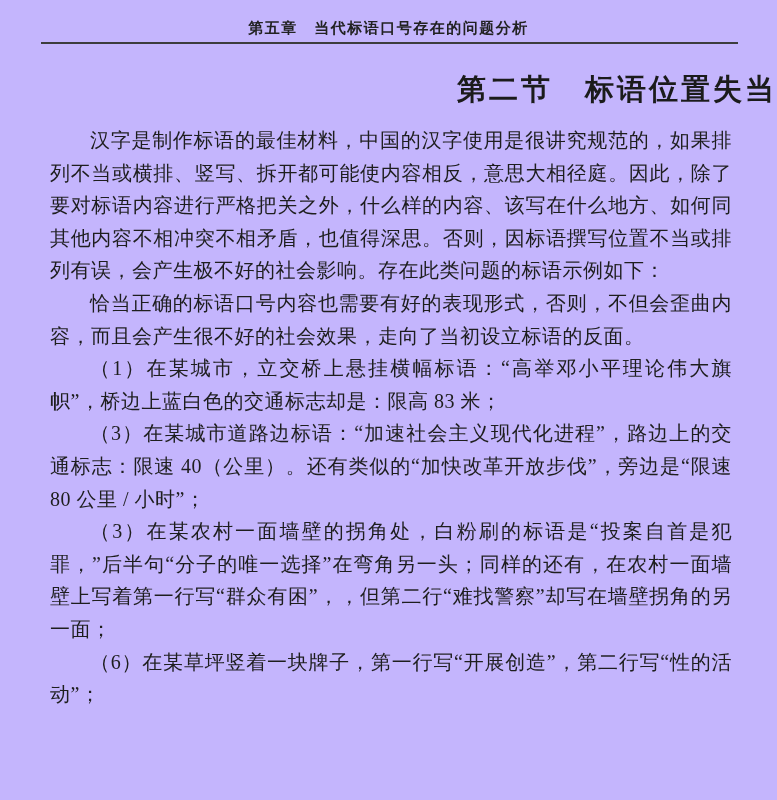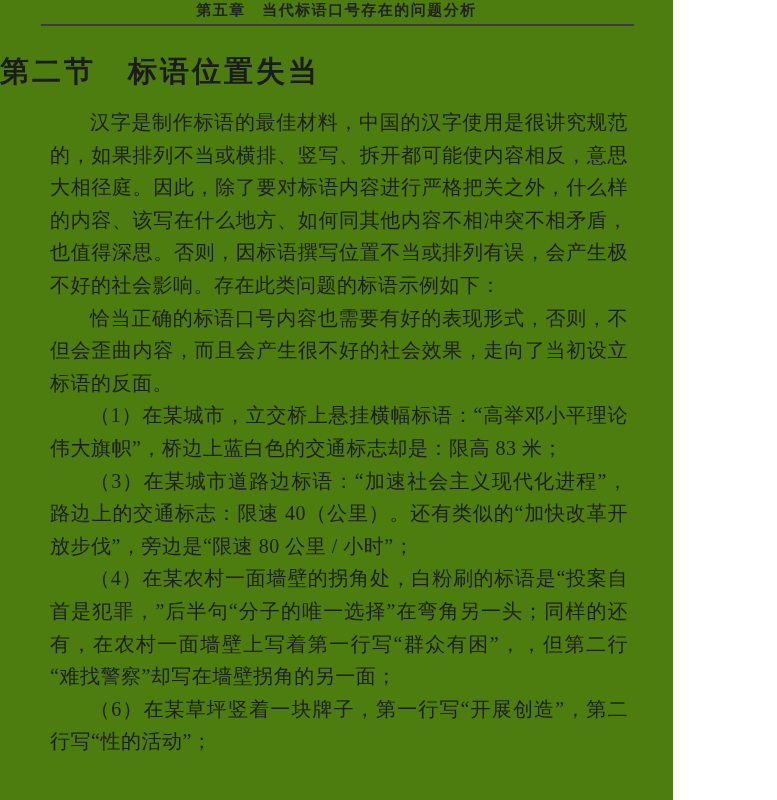--- a/index.html
+++ b/index.html
@@ -2,44 +2,44 @@
 <html lang="zh"><head>
 <meta charset="utf-8">
 <style>
   html, body {
     margin: 0;
     padding: 0;
     background: #ffffff;
   }
   .page {
     position: relative;
-    width: 673px;
+    width: 777px;
     height: 800px;
     box-sizing: border-box;
-    background: #4d7c0f;
+    background: #c4b5fd;
     color: #1e1e1e;
     font-family: "Liberation Serif", "DejaVu Serif", serif;
-    padding-top: 0;
+    padding-top: 18px;
     overflow: hidden;
   }
   .running-head {
     text-align: center;
     font-size: 15px;
     font-weight: 600;
     letter-spacing: 1.5px;
     line-height: 21px;
     color: #222222;
   }
   .head-rule {
     height: 0;
     border-top: 2.5px solid #3d3d3d;
     margin: 3px 39px 0 41px;
   }
   .section-title {
-    text-align: left;
+    text-align: right;
     font-size: 29px;
     font-weight: 600;
     letter-spacing: 3px;
     margin: 25px 0 0 0;
     line-height: 40px;
     color: #1b1b1b;
   }
   .body-text {
     margin-top: 15px;
     padding: 0 45px 0 50px;
@@ -63,18 +63,18 @@
     <div class="head-rule"></div>
   </header>
 
   <h1 class="section-title">第二节　标语位置失当</h1>
 
   <main class="body-text">
     <p>汉字是制作标语的最佳材料，中国的汉字使用是很讲究规范的，如果排列不当或横排、竖写、拆开都可能使内容相反，意思大相径庭。因此，除了要对标语内容进行严格把关之外，什么样的内容、该写在什么地方、如何同其他内容不相冲突不相矛盾，也值得深思。否则，因标语撰写位置不当或排列有误，会产生极不好的社会影响。存在此类问题的标语示例如下：</p>
     <p>恰当正确的标语口号内容也需要有好的表现形式，否则，不但会歪曲内容，而且会产生很不好的社会效果，走向了当初设立标语的反面。</p>
     <p>（1）在某城市，立交桥上悬挂横幅标语：“高举邓小平理论伟大旗帜”，桥边上蓝白色的交通标志却是：限高 83 米；</p>
     <p>（3）在某城市道路边标语：“加速社会主义现代化进程”，路边上的交通标志：限速 40（公里）。还有类似的“加快改革开放步伐”，旁边是“限速 80 公里 / 小时”；</p>
-    <p>（4）在某农村一面墙壁的拐角处，白粉刷的标语是“投案自首是犯罪，”后半句“分子的唯一选择”在弯角另一头；同样的还有，在农村一面墙壁上写着第一行写“群众有困”，，但第二行“难找警察”却写在墙壁拐角的另一面；</p>
+    <p>（3）在某农村一面墙壁的拐角处，白粉刷的标语是“投案自首是犯罪，”后半句“分子的唯一选择”在弯角另一头；同样的还有，在农村一面墙壁上写着第一行写“群众有困”，，但第二行“难找警察”却写在墙壁拐角的另一面；</p>
     <p>（6）在某草坪竖着一块牌子，第一行写“开展创造”，第二行写“性的活动”；</p>
 
   </main>
 
 </div>
 
 </body></html>

